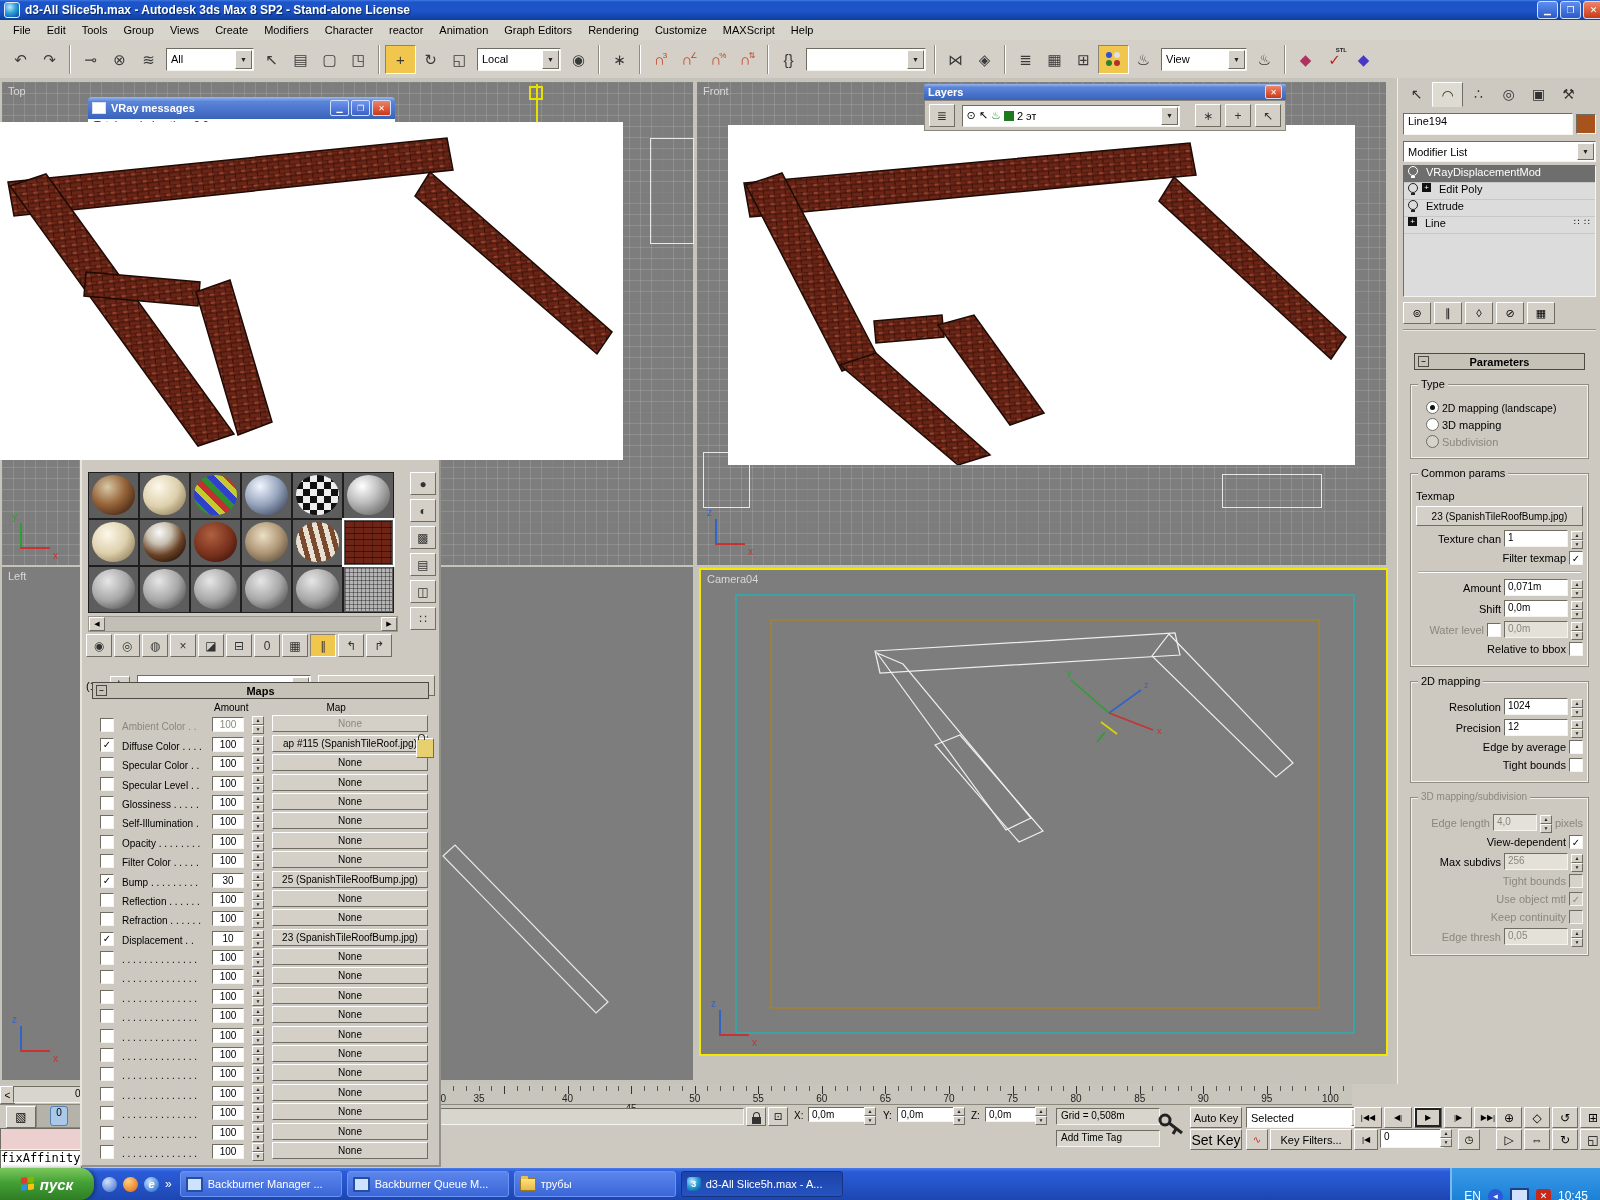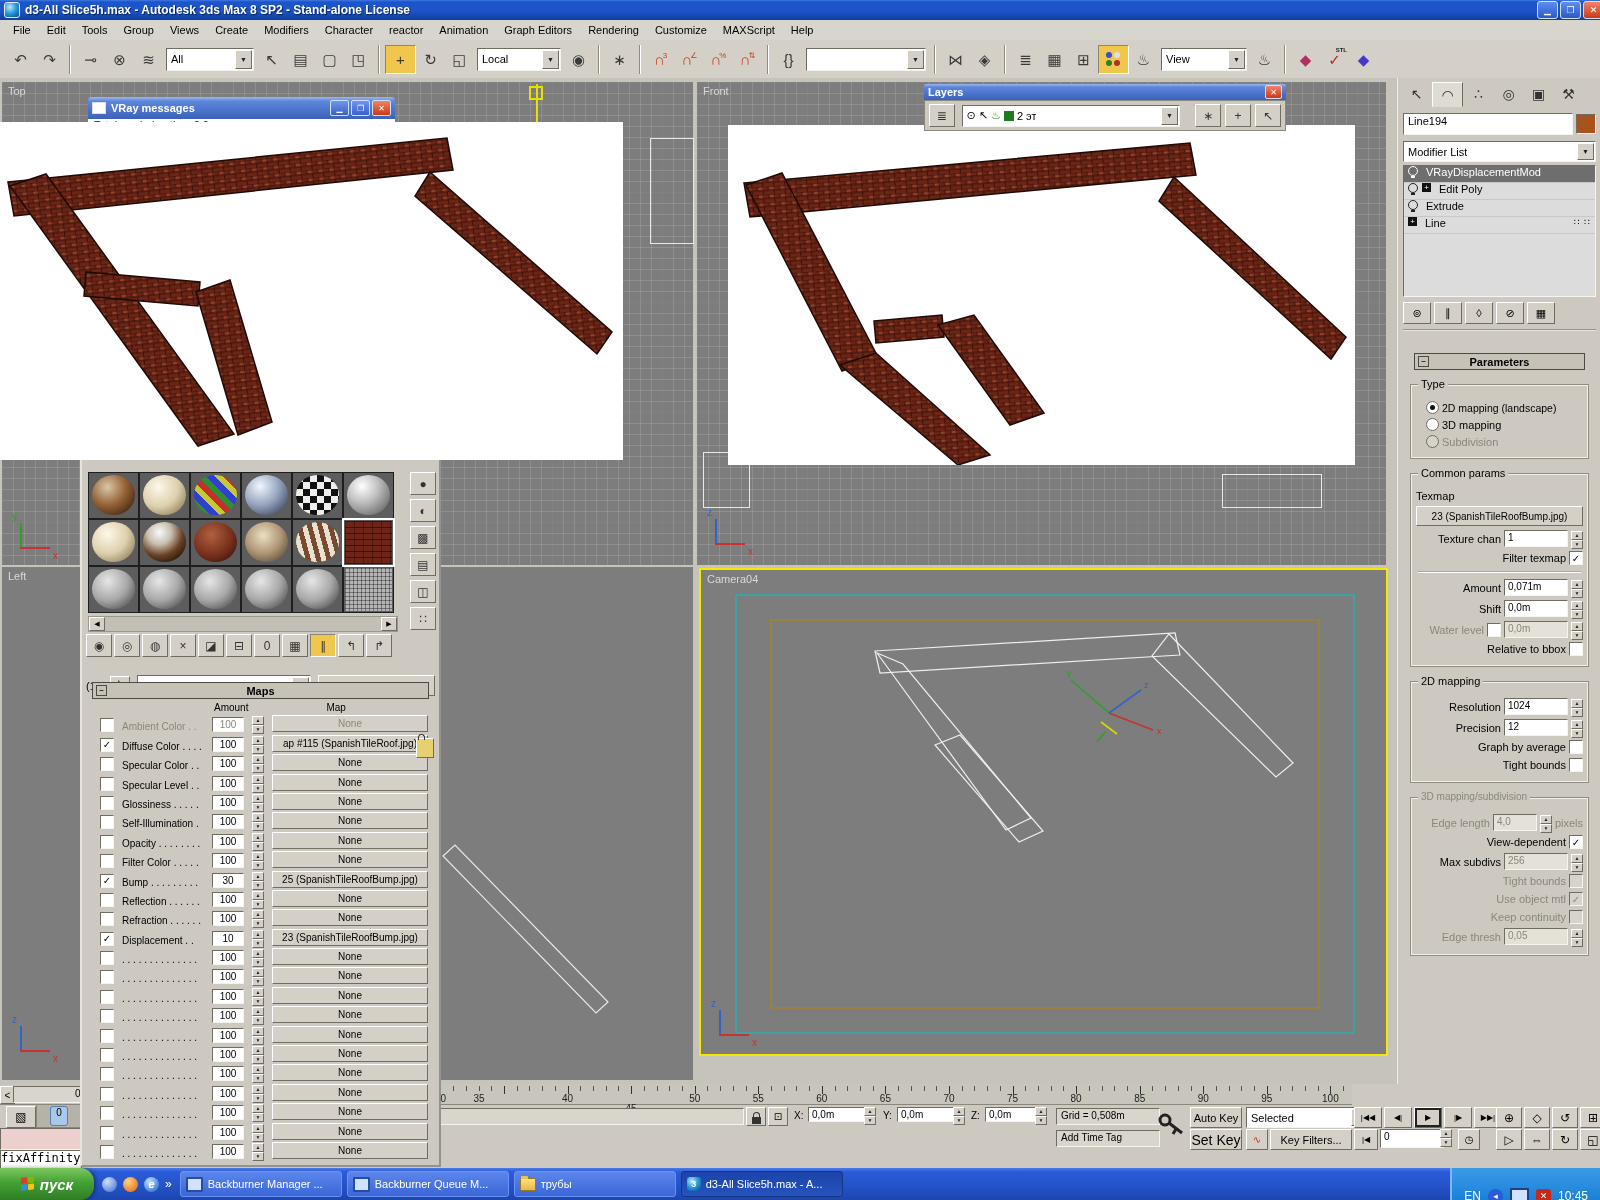--- a/index.html
+++ b/index.html
@@ -934,21 +934,21 @@
         </div>
       <div class="prow">
           <span>Precision</span>
           <span class="pf">12</span>
           <span class="spin">
             <i>▲</i>
             <i>▼</i>
           </span>
         </div>
       <div class="prow">
-          <span>Graph by average</span>
+          <span>Edge by average</span>
           <span class="cb"></span>
         </div>
       <div class="prow">
           <span>Tight bounds</span>
           <span class="cb"></span>
         </div>
     </div>
 
     <div class="grp">
       <span class="lg dis" style="font-size:10px">3D mapping/subdivision</span>

